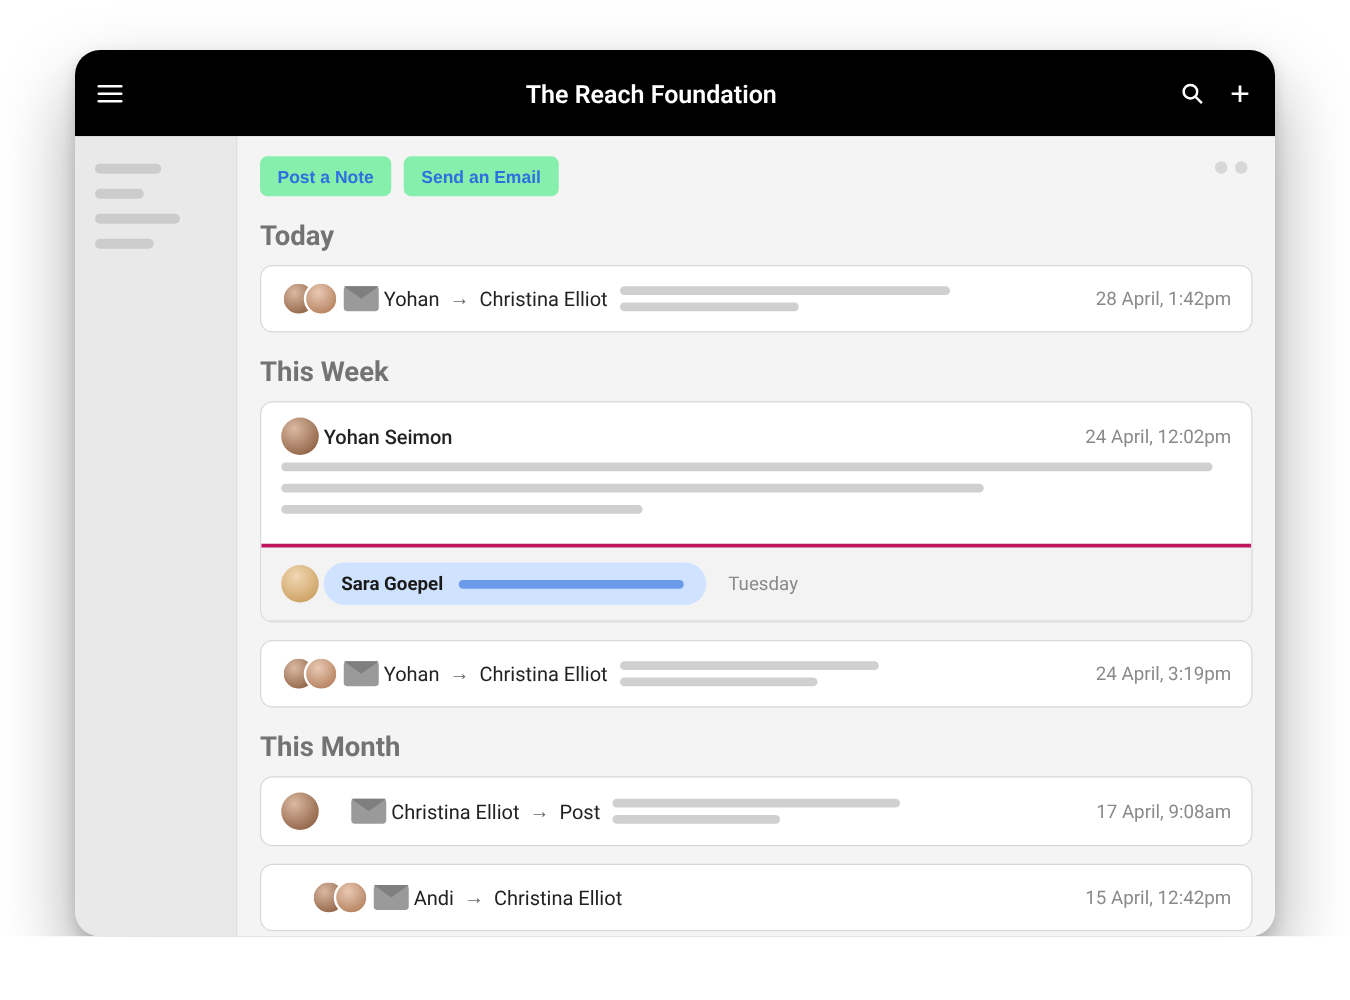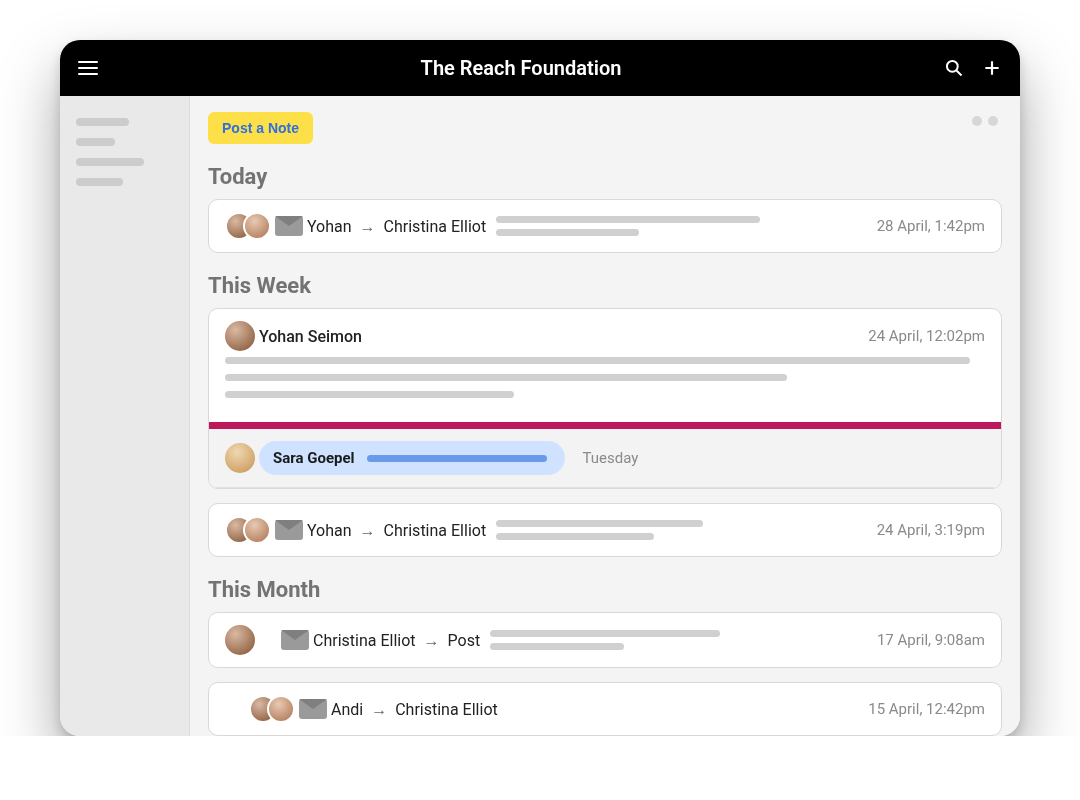--- a/index.html
+++ b/index.html
@@ -14,21 +14,21 @@
   .device {
     width: 960px;
     border-radius: 20px;
     overflow: hidden;
     box-shadow: 0 30px 60px rgba(0,0,0,0.35), 0 6px 12px rgba(0,0,0,0.15);
     background: #f0f0f0;
   }
   .topbar {
     background: #000;
     color: #fff;
-    height: 56px;
+    height: 69px;
     display: flex;
     align-items: center;
     justify-content: space-between;
     padding: 0 16px;
   }
   .topbar .title {
     font-size: 20px;
     font-weight: 600;
   }
   .topbar .icons-right { display: flex; gap: 14px; align-items:center; }
@@ -48,21 +48,21 @@
   }
   .main {
     flex:1;
     background:#f4f4f4;
     padding: 16px 18px 0 18px;
     overflow:hidden;
     position:relative;
   }
   .action-row { display:flex; gap:10px; align-items:center; }
   .chip-btn {
-    background:#fde047;
+    background:#86efac;
     color:#2f6fe0;
     border:none;
     padding: 8px 14px;
     border-radius:6px;
     font-size:14px;
     font-weight:600;
     cursor:pointer;
   }
   .dots-right {
     position:absolute;
@@ -115,21 +115,21 @@
   .names .arrow { color:#666; }
   .preview { flex:1; display:flex; flex-direction:column; gap:6px; margin-left:6px; min-width:0;}
   .preview .line { height:7px; background:#d0d0d0; border-radius:4px; }
   .timestamp { color:#8a8a8a; font-size:15px; white-space:nowrap; margin-left:auto;}
 
   .note-body { padding: 0 16px 14px 16px; }
   .note-body .line { height:7px; background:#d0d0d0; border-radius:4px; margin-bottom:10px;}
 
   .reply-row {
     background:#f3f3f3;
-    border-top:7px solid #be185d;
+    border-top:3px solid #be185d;
     border-bottom:1px solid #e0e0e0;
   }
   .pill {
     background:#cfe2ff;
     border-radius:20px;
     padding:8px 18px 8px 14px;
     display:flex;
     align-items:center;
     gap:12px;
   }
@@ -177,20 +177,21 @@
     </div>
 
     <div class="main">
       <div class="dots-right">
           <span></span>
           <span></span>
         </div>
 
       <div class="action-row">
         <button class="chip-btn">Post a Note</button>
+        <button class="chip-btn">Send an Email</button>
       </div>
 
       <div class="section-title">Today</div>
       <div class="card">
         <div class="row">
           <div class="avatar-stack">
               <div class="avatar"></div>
               <div class="avatar"></div>
             </div>
           <div class="envelope"></div>

